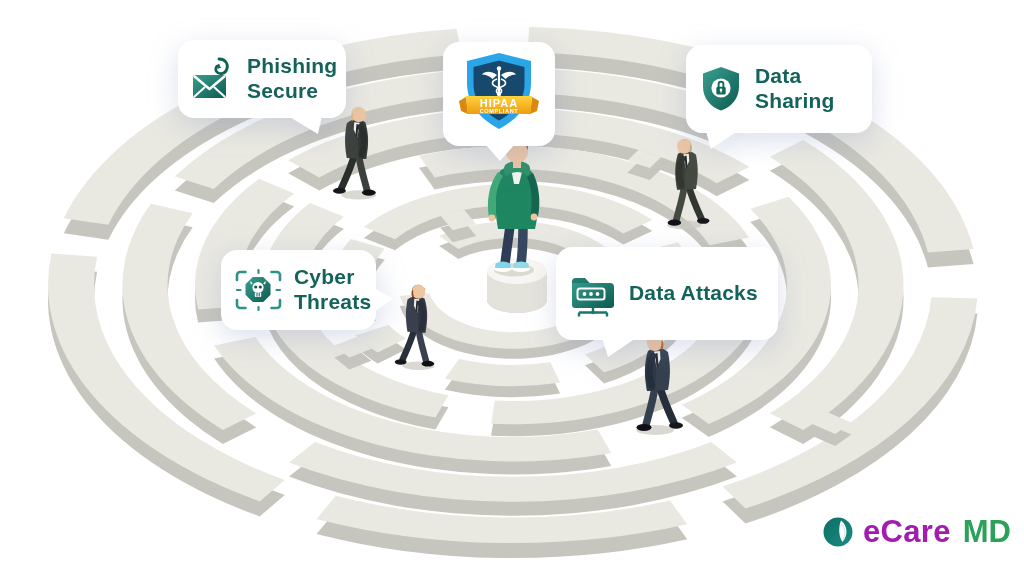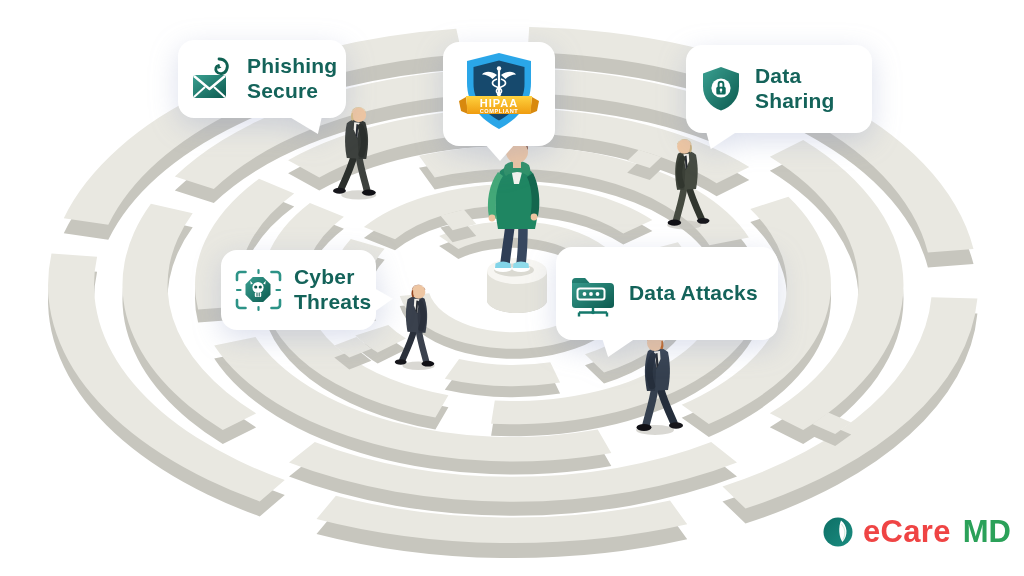--- a/index.html
+++ b/index.html
@@ -36,21 +36,21 @@
   #cw-datasec{left:686px;top:45px;width:186px;height:88px;}
   #cw-datasec .tail{left:20px;bottom:-16px;width:32px;height:18px;clip-path:polygon(0 0,100% 0,15% 100%);}
 
   #cw-cyber{left:221px;top:250px;width:155px;height:80px;}
   #cw-cyber .tail{right:-17px;top:38px;width:19px;height:24px;clip-path:polygon(0 0,100% 45%,0 100%);}
 
   #cw-secure{left:556px;top:247px;width:222px;height:93px;}
   #cw-secure .tail{left:46px;bottom:-17px;width:34px;height:19px;clip-path:polygon(0 0,100% 0,18% 100%);}
 
   #logo{position:absolute;left:822px;top:514px;display:flex;align-items:center;}
-  .logo-name{font-size:31px;font-weight:700;color:#ef4444;letter-spacing:.3px;margin-left:9px;}
+  .logo-name{font-size:31px;font-weight:700;color:#a21caf;letter-spacing:.3px;margin-left:9px;}
   .logo-md{font-size:31px;font-weight:700;color:#2ba159;margin-left:12px;}
 
   svg text{font-family:"Liberation Sans",sans-serif;}
 </style>
 </head>
 <body>
 
 <div class="stage">
 
   <svg id="maze-svg" viewBox="0 0 1024 576">

